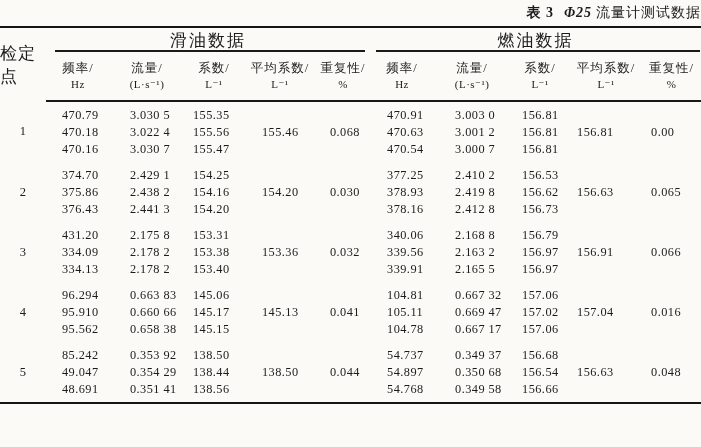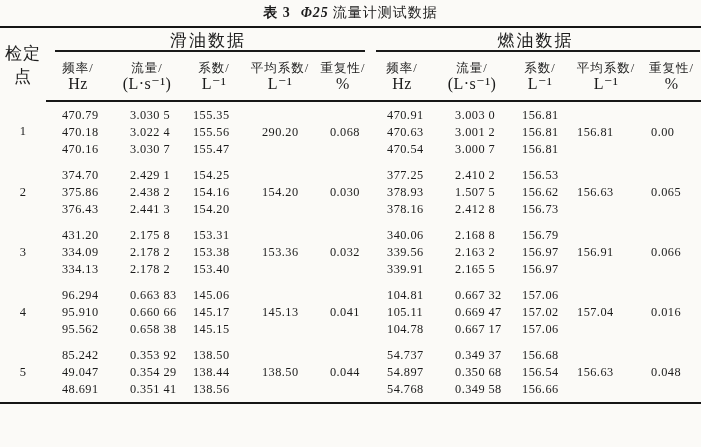--- a/index.html
+++ b/index.html
@@ -7,21 +7,21 @@
     width:701px; height:447px;
     background:#fbfaf7;
     color:#1b1b1b;
     font-family:"Liberation Serif","DejaVu Serif",serif;
     overflow:hidden;
   }
   .page { width:701px; }
 
   .title {
     height:26px; line-height:26px;
-    text-align:center;
+    text-align:right;
     font-size:14px;
     letter-spacing:1px;
     white-space:nowrap;
   }
   .title .b { font-weight:700; margin-right:10px; }
   .title .phi { font-weight:700; font-style:italic; margin-right:4px; }
 
   table {
     width:701px;
     border-collapse:collapse;
@@ -34,31 +34,31 @@
   
   .grp-row th { height:24px; font-size:17px; vertical-align:middle; }
   .grp { position:relative; letter-spacing:2px; }
   .grp::after {
     content:""; position:absolute; bottom:0; height:1.6px; background:#1a1a1a;
   }
   .g1::after { left:9px; right:5px; }
   .g2::after { left:6px; right:1px; }
 
   
-  .corner { font-size:13px; letter-spacing:1px; vertical-align:middle; text-align:center; }
+  .corner { font-size:13px; letter-spacing:1px; vertical-align:middle; text-align:left; }
 
   
   .col-row th {
     height:48px;
     border-bottom:2px solid #181818;
     vertical-align:middle;
     font-size:12.5px;
   }
   .ht { line-height:16px; letter-spacing:1px; }
-  .hb { line-height:16px; font-size:16px; letter-spacing:0.5px; }
+  .hb { line-height:16px; font-size:11px; letter-spacing:0.5px; }
 
   
   tbody tr { height:19px; }
   td {
     font-size:12.3px;
     letter-spacing:0.45px;
     white-space:nowrap;
     vertical-align:middle;
   }
   .point tr:first-child td:not([rowspan]) { padding-top:6px; }
@@ -150,21 +150,21 @@
           </th>
       </tr>
     </thead>
 
     <tbody class="point">
       <tr>
         <td class="pid" rowspan="3">1</td>
         <td class="c-f1">470.79</td>
         <td class="c-l1">3.030 5</td>
         <td class="c-c1">155.35</td>
-        <td class="c-a1" rowspan="3">290.20</td>
+        <td class="c-a1" rowspan="3">155.46</td>
         <td class="c-r1" rowspan="3">0.068</td>
         <td class="c-f2">470.91</td>
         <td class="c-l2">3.003 0</td>
         <td class="c-c2">156.81</td>
         <td class="c-a2" rowspan="3">156.81</td>
         <td class="c-r2" rowspan="3">0.00</td>
       </tr>
       <tr>
         <td class="c-f1">470.18</td>
         <td class="c-l1">3.022 4</td>
@@ -195,21 +195,21 @@
         <td class="c-l2">2.410 2</td>
         <td class="c-c2">156.53</td>
         <td class="c-a2" rowspan="3">156.63</td>
         <td class="c-r2" rowspan="3">0.065</td>
       </tr>
       <tr>
         <td class="c-f1">375.86</td>
         <td class="c-l1">2.438 2</td>
         <td class="c-c1">154.16</td>
         <td class="c-f2">378.93</td>
-        <td class="c-l2">1.507 5</td>
+        <td class="c-l2">2.419 8</td>
         <td class="c-c2">156.62</td>
       </tr>
       <tr>
         <td class="c-f1">376.43</td>
         <td class="c-l1">2.441 3</td>
         <td class="c-c1">154.20</td>
         <td class="c-f2">378.16</td>
         <td class="c-l2">2.412 8</td>
         <td class="c-c2">156.73</td>
       </tr>

